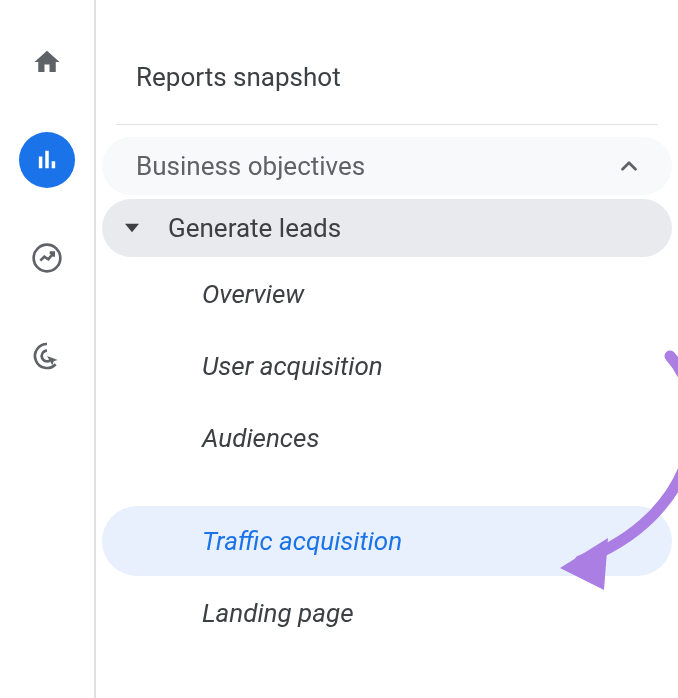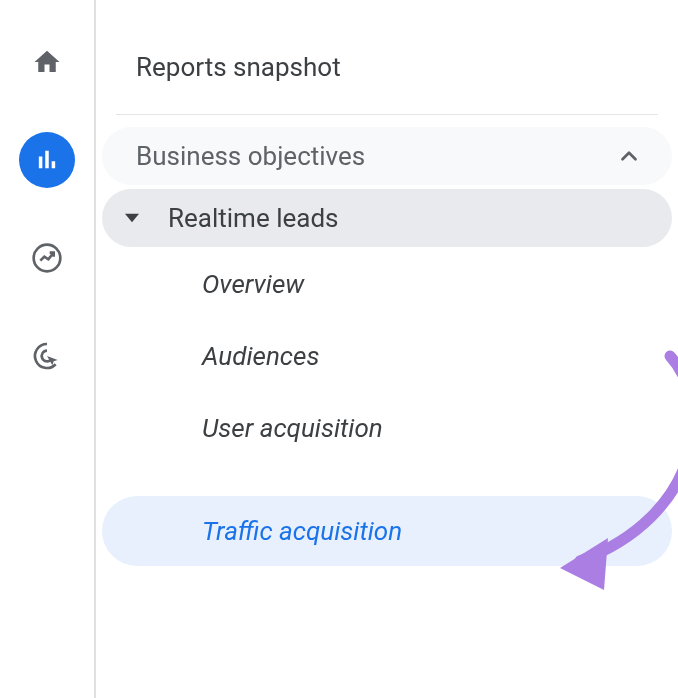--- a/index.html
+++ b/index.html
@@ -17,21 +17,21 @@
   .rail-item {
     width: 56px; height: 56px;
     border-radius: 50%;
     display: flex; align-items: center; justify-content: center;
     margin-bottom: 42px;
     cursor: pointer;
   }
   .rail-item.active { background: #1a73e8; }
   .panel {
     flex: 1;
-    padding-top: 34px;
+    padding-top: 44px;
     position: relative;
   }
   .top-links { padding-left: 40px; }
   .top-link {
     font-size: 26px;
     color: #3c4043;
     font-weight: 400;
     padding: 18px 0;
     cursor: pointer;
   }
@@ -140,28 +140,29 @@
           <polyline points="6 15 12 9 18 15"></polyline>
         </svg>
     </div>
 
     <div class="group-header">
       <span class="group-caret">
         <svg width="14" height="14" viewBox="0 0 10 6">
             <path d="M0 0 L10 0 L5 6 Z" fill="#3c4043"></path>
           </svg>
       </span>
-      <span class="label">Realtime leads</span>
+      <span class="label">Generate leads</span>
     </div>
 
     <div class="sub-items">
       <div class="sub-item">Overview</div>
+      <div class="sub-item">User acquisition</div>
       <div class="sub-item">Audiences</div>
-      <div class="sub-item">User acquisition</div>
       <div class="sub-item selected">Traffic acquisition</div>
+      <div class="sub-item">Landing page</div>
     </div>
 
     <svg class="arrow-annotation" viewBox="0 0 170 250">
       <path d="M 120 10 C 165 60, 150 170, 30 215" fill="none" stroke="#ab7ee4" stroke-width="11" stroke-linecap="round"></path>
       <path d="M 10 222 L 58 192 L 54 244 Z" fill="#ab7ee4"></path>
     </svg>
   </div>
 </div>
 
 </body></html>

